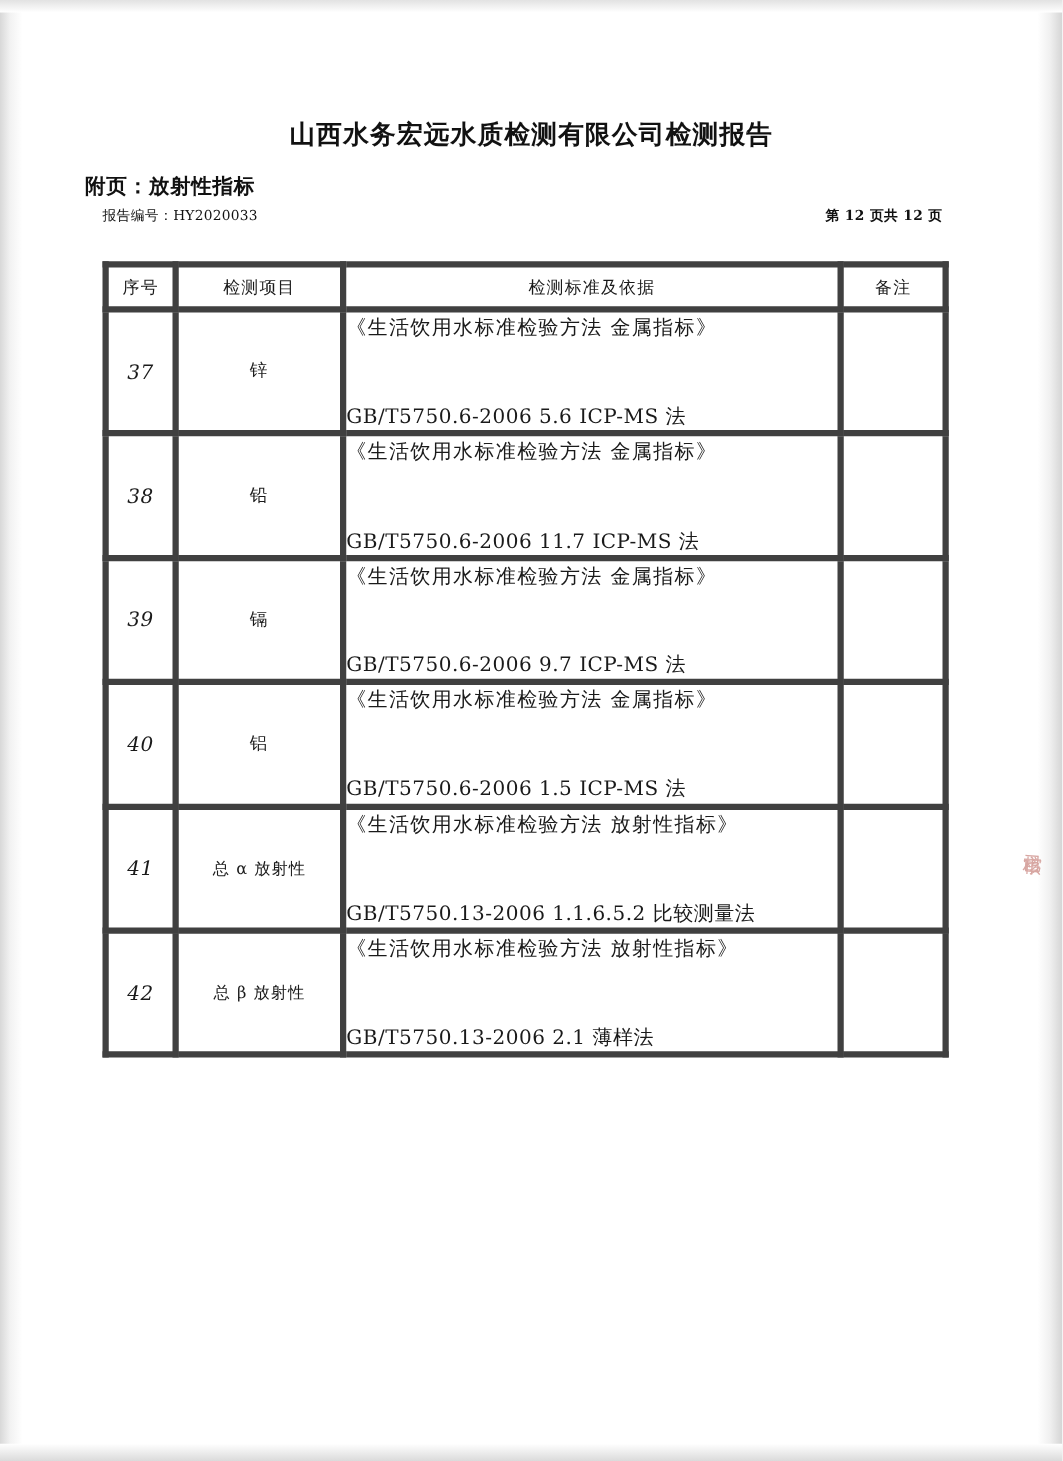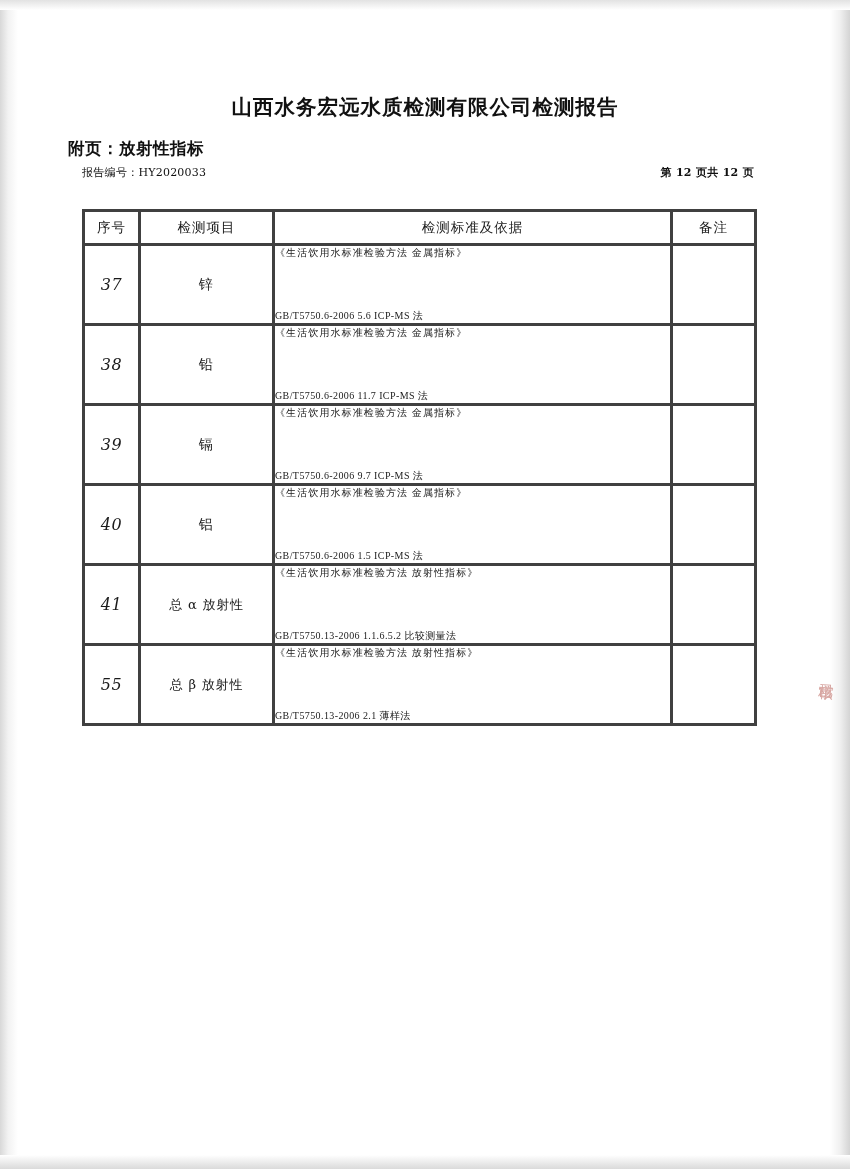--- a/index.html
+++ b/index.html
@@ -101,21 +101,21 @@
   table.method-table {
     position: absolute;
     top: 209px;
     left: 82px;
     width: 672px;
     border-collapse: collapse;
     table-layout: fixed;
   }
   table.method-table th,
   table.method-table td {
-    border: 3px solid #404040;
+    border: 5px solid #404040;
     padding: 0;
     vertical-align: middle;
   }
   .col-no { width: 56px; }
   .col-item { width: 134px; }
   .col-std { width: 398px; }
   .col-remark { width: 84px; }
 
   thead th {
     height: 31px;
@@ -139,24 +139,23 @@
     text-align: center;
     font-size: 14px;
     letter-spacing: 1.5px;
   }
   td.c-item .item-sm {
     font-size: 13px;
     letter-spacing: 0.8px;
   }
   td.c-std {
     padding: 3px 0 3px 8px;
-    font-size: 10px;
+    font-size: 16px;
     line-height: 1.45;
     letter-spacing: 0.6px;
-    font-family: Liberation Serif, serif;
   }
   td.c-std .line1 {
     display: block;
     letter-spacing: 1.1px;
   }
   td.c-std .line2 {
     display: block;
     letter-spacing: 0.4px;
     margin-top: 48px;
   }
@@ -259,21 +258,21 @@
       <tr>
         <td class="c-no">41</td>
         <td class="c-item"><span class="item-sm">总 α 放射性</span></td>
         <td class="c-std">
           <span class="line1">《生活饮用水标准检验方法  放射性指标》</span>
           <span class="line2">GB/T5750.13-2006 1.1.6.5.2 比较测量法</span>
         </td>
         <td class="c-remark"></td>
       </tr>
       <tr>
-        <td class="c-no">55</td>
+        <td class="c-no">42</td>
         <td class="c-item"><span class="item-sm">总 β 放射性</span></td>
         <td class="c-std">
           <span class="line1">《生活饮用水标准检验方法  放射性指标》</span>
           <span class="line2">GB/T5750.13-2006 2.1 薄样法</span>
         </td>
         <td class="c-remark"></td>
       </tr>
     </tbody>
   </table>
 

